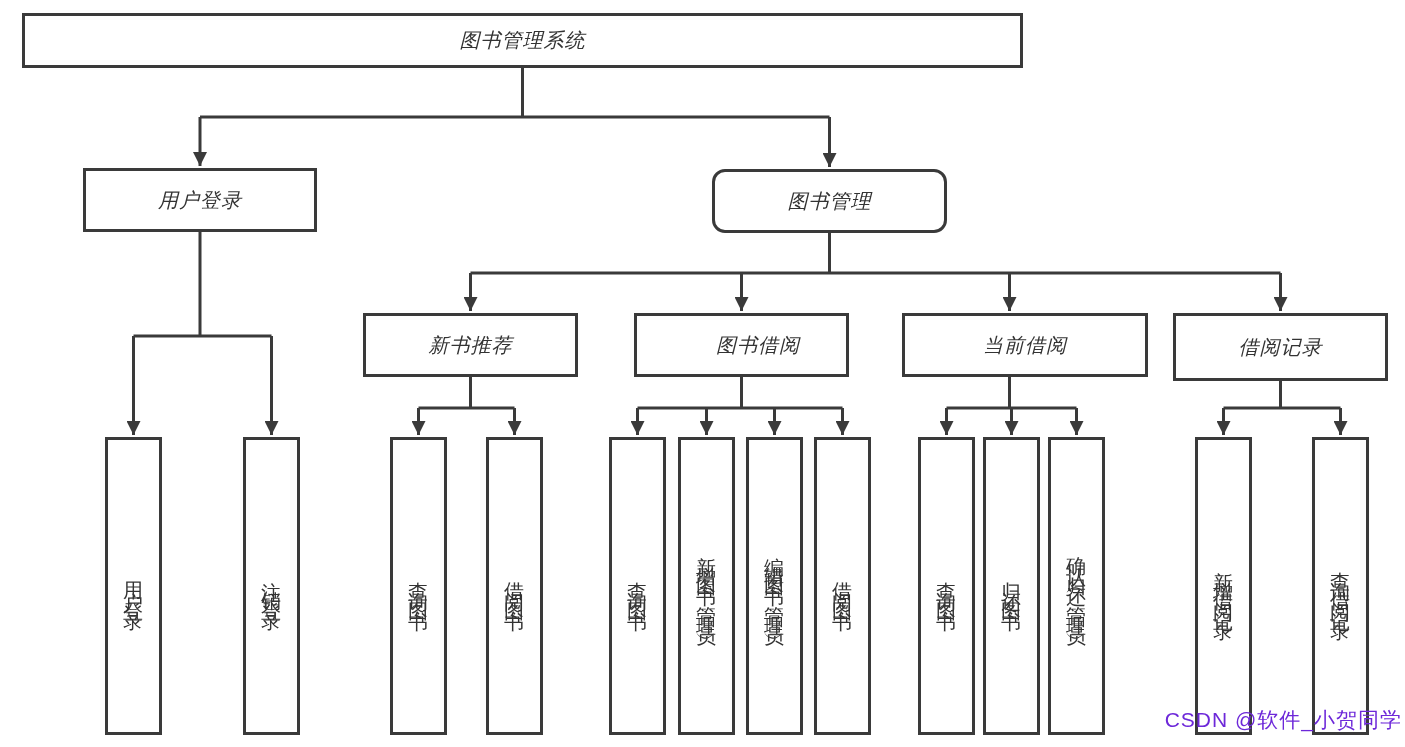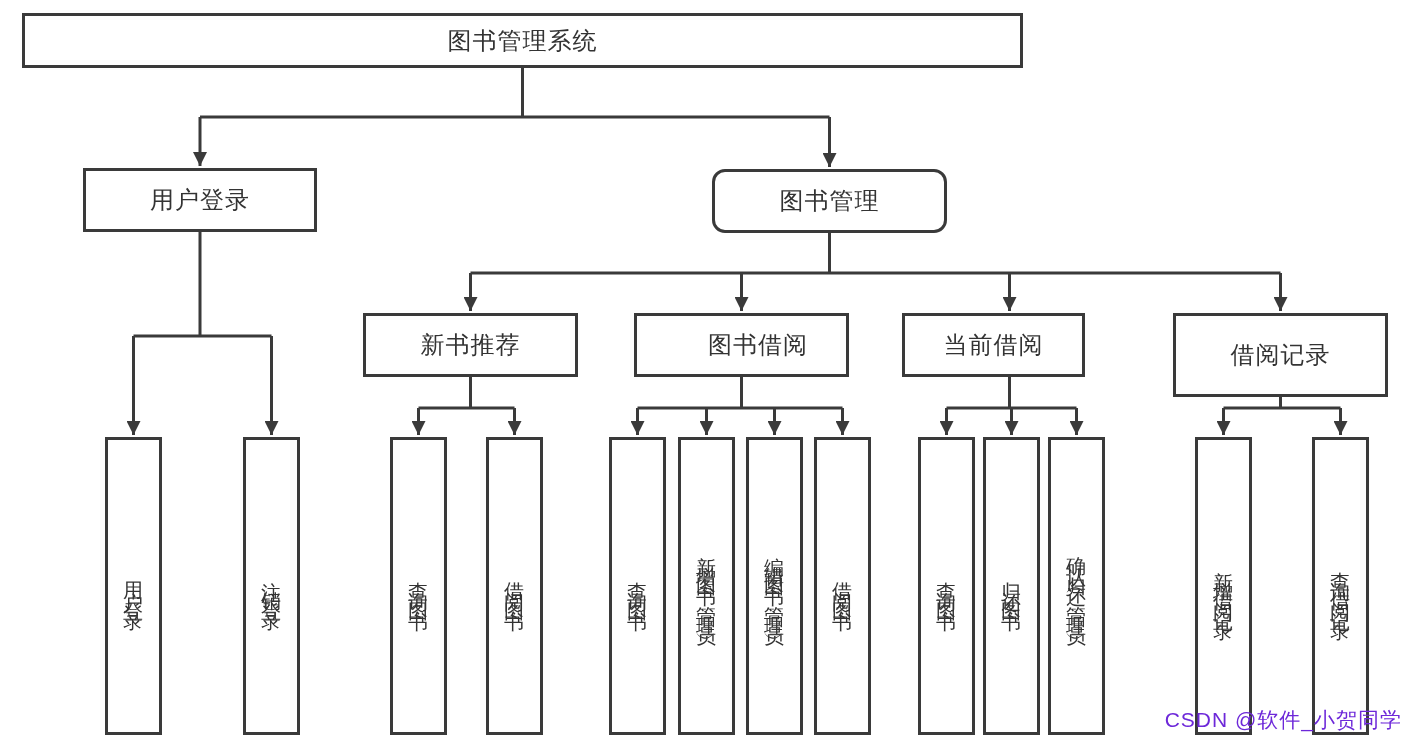--- a/index.html
+++ b/index.html
@@ -14,37 +14,37 @@
   svg.wires{position:absolute;left:0;top:0;width:1405px;height:747px;}
   .wires path, .wires line{stroke:#3a3a3a;stroke-width:3;fill:none;}
   .wires .head{fill:#3a3a3a;stroke:none;}
   .node{
     position:absolute;
     box-sizing:border-box;
     border:3px solid #3a3a3a;
     background:#ffffff;
     display:flex;align-items:center;justify-content:center;
   }
-  .hnode{font-size:24px;letter-spacing:1px;}
+  .hnode{font-size:20px;letter-spacing:1px;font-style:italic;}
   .vnode span{
     writing-mode:vertical-rl;
     text-orientation:mixed;
     font-size:20px;
     letter-spacing:10px;
     line-height:1;
     white-space:nowrap;
   }
   
   #n-root   {left:22px;  top:13px;  width:1001px; height:55px;}
   #n-ulogin {left:83px;  top:168px; width:234px;  height:64px;}
   #n-bmgmt  {left:712px; top:169px; width:235px;  height:64px;border-radius:13px;}
   #n-newb   {left:363px; top:313px; width:215px;  height:64px;}
   #n-borrow {left:634px; top:313px; width:215px;  height:64px;padding-left:33px;}
-  #n-cur    {left:902px; top:313px; width:183px;  height:64px;}
-  #n-rec    {left:1173px;top:313px; width:215px;  height:84px;text-align:center;}
+  #n-cur    {left:902px; top:313px; width:246px;  height:64px;}
+  #n-rec    {left:1173px;top:313px; width:215px;  height:68px;text-align:center;}
   
   .vnode{top:437px;width:57px;height:298px;}
   #l-login  {left:105px;}
   #l-logout {left:243px;}
   #l-nbq    {left:390px;}
   #l-nbb    {left:486px;}
   #l-bbq    {left:609px;}
   #l-bba    {left:678px;}
   #l-bbe    {left:746px;}
   #l-bbb    {left:814px;}

